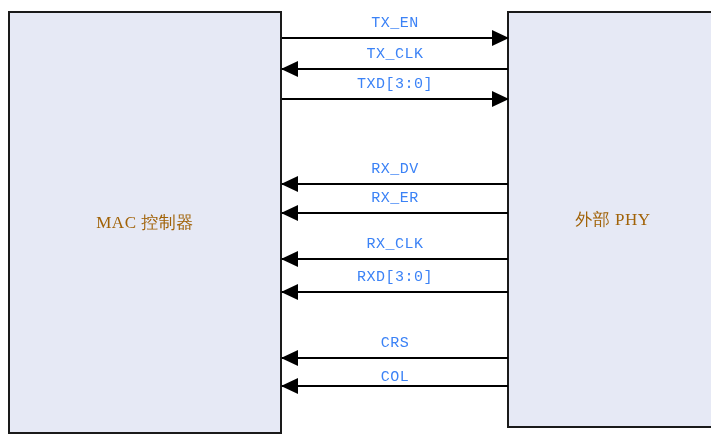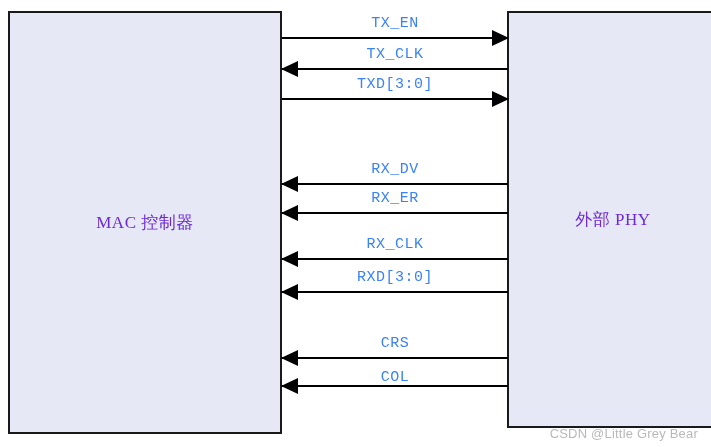--- a/index.html
+++ b/index.html
@@ -22,21 +22,21 @@
     box-sizing: border-box;
     background: #e6e9f5;
     border: 2px solid #1a1a1a;
     display: flex;
     align-items: center;
     justify-content: center;
   }
   .block-label {
     font-family: "Liberation Serif", "DejaVu Serif", serif;
     font-size: 17px;
-    color: #6d28d9;
+    color: #a16207;
     letter-spacing: 0.5px;
     white-space: nowrap;
   }
   #mac-block {
     left: 8px;
     top: 11px;
     width: 274px;
     height: 423px;
   }
   #phy-block {
@@ -158,15 +158,14 @@
     <span class="line"></span>
     <span class="head"></span>
   </div>
 
   <div class="signal to-mac" style="top:385px">
     <span class="sig-label" style="top:-16px">COL</span>
     <span class="line"></span>
     <span class="head"></span>
   </div>
 
-  <div id="watermark">CSDN @Little Grey Bear</div>
 
 </div>
 
 </body></html>

